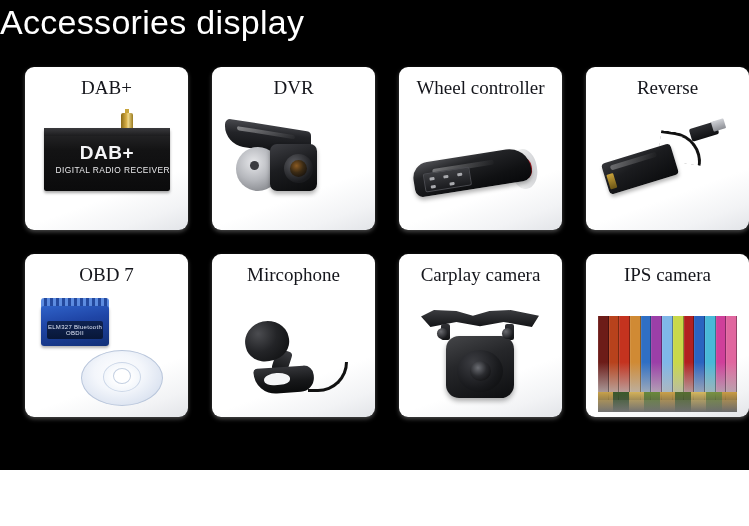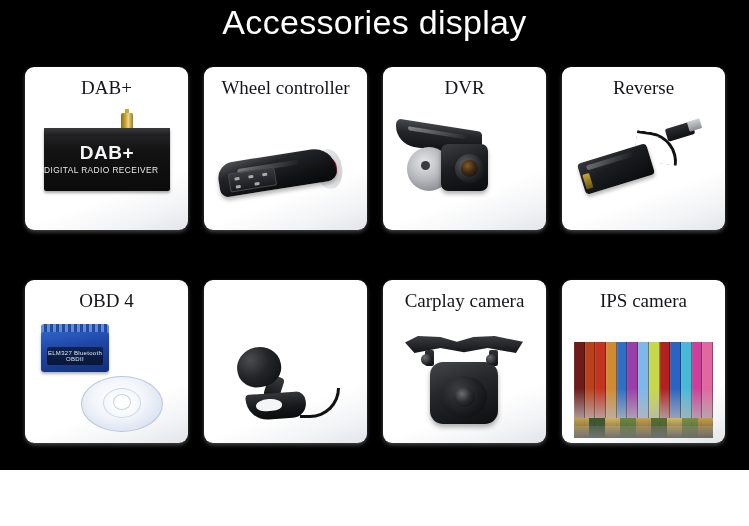--- a/index.html
+++ b/index.html
@@ -17,37 +17,37 @@
   #black-panel {
     position: absolute;
     left: 0; top: 0;
     width: 749px; height: 470px;
     background: #000000;
   }
   #page-title {
     position: absolute;
     left: 0; top: 2px;
     width: 749px;
-    text-align: center;
     color: #ffffff;
     font-family: "Liberation Sans", sans-serif;
     font-size: 34px;
     font-weight: 400;
     letter-spacing: 0.3px;
     line-height: 40px;
   }
   #grid {
     position: absolute;
     left: 25px; top: 67px;
     width: 701px; height: 376px;
     display: grid;
     grid-template-columns: repeat(4, 163px);
     grid-template-rows: repeat(2, 163px);
     column-gap: 16px;
     row-gap: 50px;
+    gap: 24px;
   }
   .card {
     position: relative;
     background: linear-gradient(160deg, #ffffff 0%, #ffffff 72%, #f2f3f5 88%, #e2e4e8 100%);
     border-radius: 9px;
     box-shadow: 0 2px 4px rgba(255,255,255,0.28);
     overflow: hidden;
   }
   .card-label {
     position: absolute;
@@ -86,21 +86,21 @@
     text-align: center;
     color: #f4f4f6;
     font-family: "Liberation Sans", sans-serif;
     font-weight: bold;
     font-size: 19px;
     letter-spacing: 0.6px;
   }
   .dab-sub {
     position: absolute;
     left: 0; top: 37px; width: 100%;
-    text-align: left;
+    text-align: right;
     color: #e8e8ea;
     font-family: "Liberation Sans", sans-serif;
     font-size: 8.4px;
     letter-spacing: 0.4px;
   }
   .dab-sma {
     position: absolute;
     left: 96px; top: 12px;
     width: 12px; height: 17px;
     background: linear-gradient(90deg, #8a6a16, #d8b048 45%, #f0d98a 60%, #9a7a1e);
@@ -431,20 +431,34 @@
     <div class="card">
       <div class="card-label">DAB+</div>
       <div class="art">
         <div class="dab-sma-tip"></div>
         <div class="dab-sma"></div>
         <div class="dab-box">
           <div class="dab-top"></div>
           <div class="dab-main">DAB+</div>
           <div class="dab-sub">DIGITAL RADIO RECEIVER</div>
         </div>
+      </div>
+    </div>
+
+    <div class="card">
+      <div class="card-label">DVR</div>
+      <div class="art">
+        <div class="dvr-arm">
+          <div class="dvr-arm-hl"></div>
+        </div>
+        <div class="dvr-mount"></div>
+        <div class="dvr-mount-in"></div>
+        <div class="dvr-head"></div>
+        <div class="dvr-lens-ring"></div>
+        <div class="dvr-lens"></div>
       </div>
     </div>
 
     <div class="card">
       <div class="card-label">Wheel controller</div>
       <div class="art">
         <div class="wc-3m">
           <div class="wc-3m-mark">3M</div>
         </div>
         <div class="wc-body">
@@ -454,61 +468,48 @@
             <div class="wc-btn" style="left:19px; top:4px;"></div>
             <div class="wc-btn" style="left:33px; top:4px;"></div>
             <div class="wc-btn" style="left:5px; top:12px;"></div>
             <div class="wc-btn" style="left:24px; top:12px;"></div>
           </div>
         </div>
       </div>
     </div>
 
     <div class="card">
-      <div class="card-label">DVR</div>
-      <div class="art">
-        <div class="dvr-arm">
-          <div class="dvr-arm-hl"></div>
-        </div>
-        <div class="dvr-mount"></div>
-        <div class="dvr-mount-in"></div>
-        <div class="dvr-head"></div>
-        <div class="dvr-lens-ring"></div>
-        <div class="dvr-lens"></div>
-      </div>
-    </div>
-
-    <div class="card">
       <div class="card-label">Reverse</div>
       <div class="art">
         <div class="cp-cable"></div>
         <div class="cp-usb"></div>
         <div class="cp-usb-tip"></div>
         <div class="cp-body">
           <div class="cp-body-hl"></div>
           <div class="cp-port"></div>
         </div>
       </div>
     </div>
 
     <div class="card">
-      <div class="card-label">OBD 4</div>
+      <div class="card-label">OBD 7</div>
       <div class="art">
         <div class="obd-cd"></div>
         <div class="obd-cd-ring"></div>
         <div class="obd-cd-hole"></div>
         <div class="obd-pins"></div>
         <div class="obd-body"></div>
         <div class="obd-label">
           <div class="obd-label-txt">ELM327 Bluetooth OBDII</div>
         </div>
       </div>
     </div>
 
     <div class="card">
+      <div class="card-label">Mircophone</div>
       <div class="art">
         <div class="mic-cable"></div>
         <div class="mic-neck"></div>
         <div class="mic-head"></div>
         <div class="mic-clip"></div>
         <div class="mic-clip-hole"></div>
       </div>
     </div>
 
     <div class="card">

